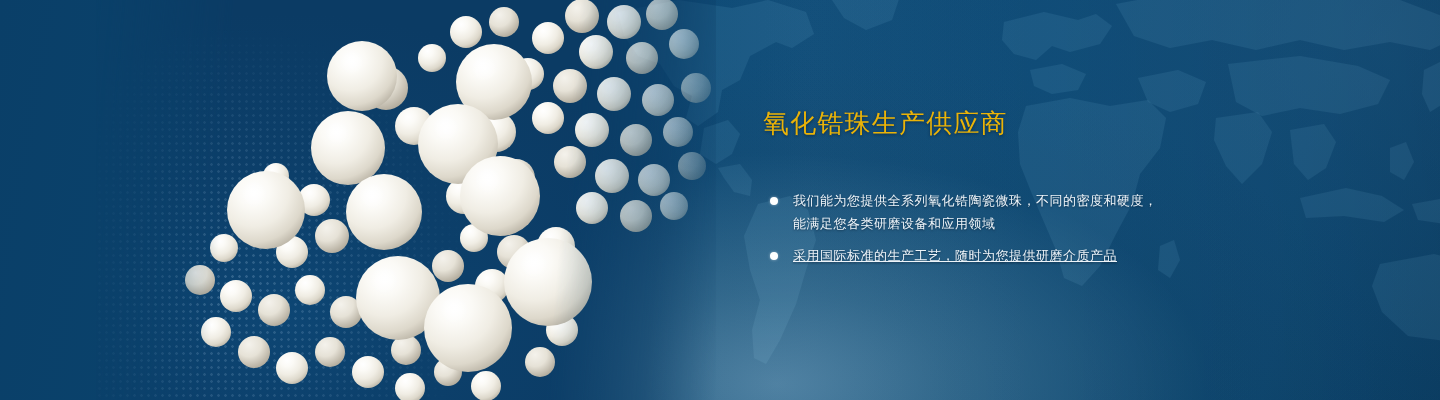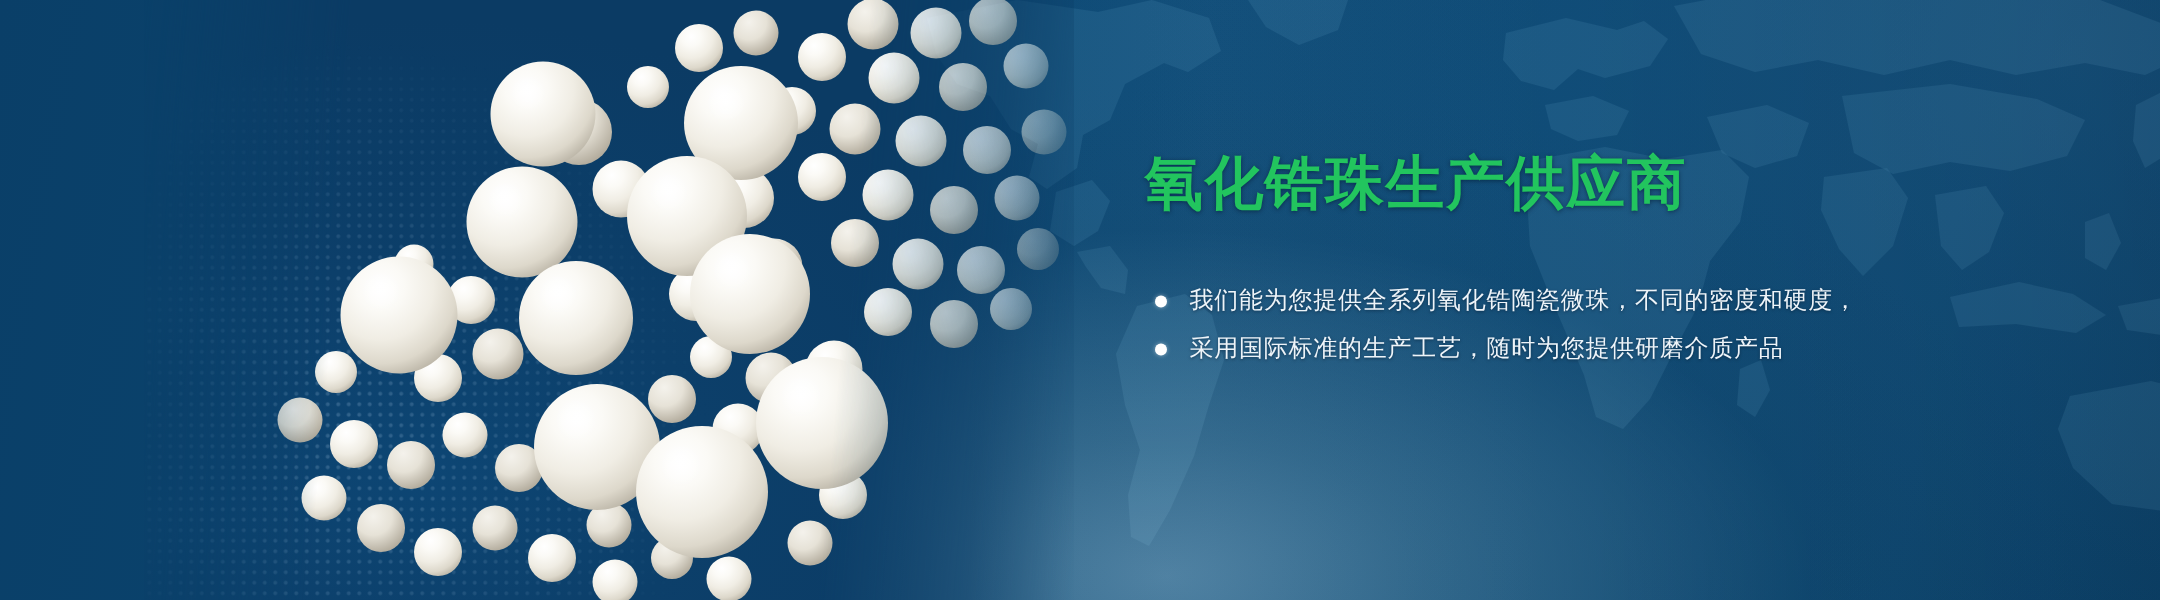--- a/index.html
+++ b/index.html
@@ -87,45 +87,45 @@
 
   
   .copy {
     position: absolute;
     left: 763px;
     top: 104px;
     width: 520px;
   }
   .headline {
     margin: 0;
-    font-size: 39px;
+    font-size: 26px;
     line-height: 38px;
-    font-weight: 700;
-    color: #22c55e;
+    font-weight: 400;
+    color: #eab308;
     letter-spacing: 1.2px;
     text-shadow: 0 1px 3px rgba(0,20,40,0.55);
     white-space: nowrap;
   }
 
   .bullets {
     list-style: none;
     margin: 47px 0 0 0;
     padding: 0;
   }
   .bullet {
     position: relative;
     padding-left: 30px;
     margin-bottom: 9px;
     color: #eef4f9;
-    font-size: 16px;
+    font-size: 13px;
     line-height: 23px;
     letter-spacing: 0.5px;
     text-shadow: 0 1px 2px rgba(0,18,36,0.5);
   }
-  .bullet:last-child { margin-bottom: 4px; }
+  .bullet:last-child { margin-bottom: 4px; text-decoration: underline; }
   .bullet .dot {
     position: absolute;
     left: 7px;
     top: 8px;
     width: 8px;
     height: 8px;
     border-radius: 50%;
     background: #ffffff;
     box-shadow: 0 0 3px rgba(255,255,255,0.45);
   }
@@ -301,20 +301,21 @@
     </div>
   </div>
 
   <div class="copy">
     <h1 class="headline">氧化锆珠生产供应商</h1>
 
     <ul class="bullets">
       <li class="bullet">
         <span class="dot"></span>
         <span>我们能为您提供全系列氧化锆陶瓷微珠，不同的密度和硬度，</span>
+        <span class="line2">能满足您各类研磨设备和应用领域</span>
       </li>
       <li class="bullet">
         <span class="dot"></span>
         <span>采用国际标准的生产工艺，随时为您提供研磨介质产品</span>
       </li>
     </ul>
   </div>
 
 </div>
 

